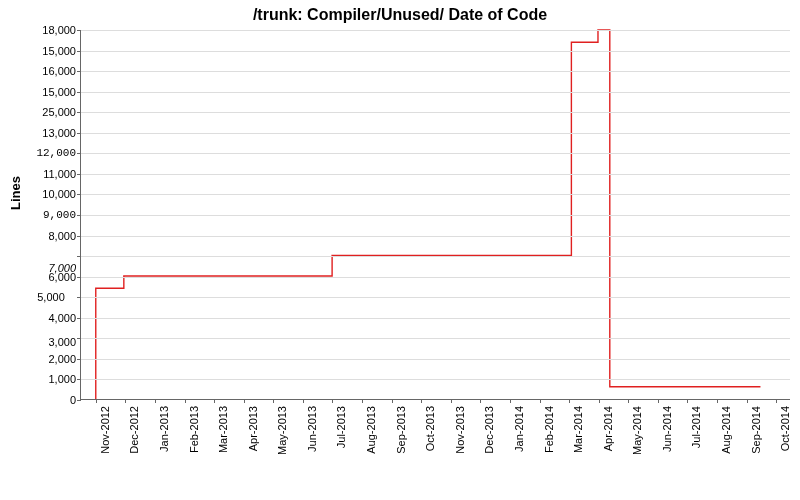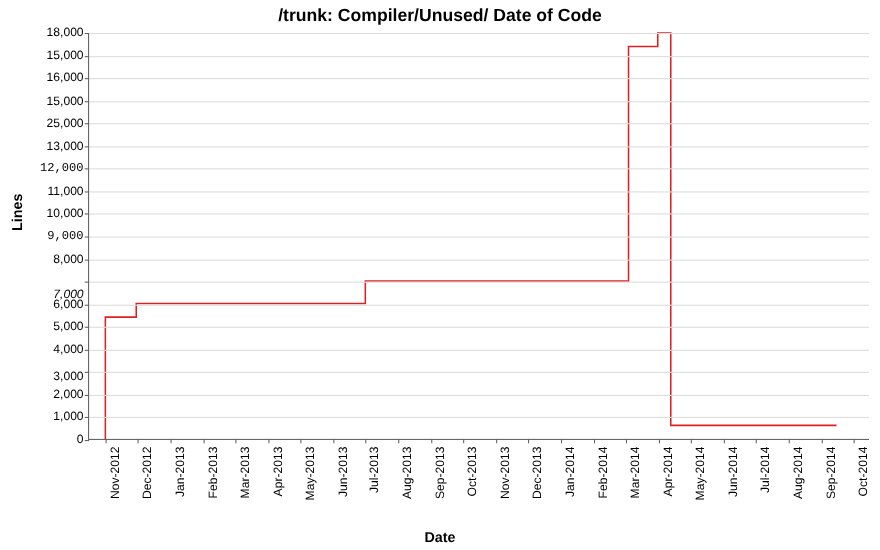--- a/index.html
+++ b/index.html
@@ -100,21 +100,20 @@
     height: 100%;
     overflow: visible;
   }
 </style>
 </head>
 <body>
 
 <div class="chart-wrap">
   <div class="title">/trunk: Compiler/Unused/ Date of Code</div>
   <div class="ylabel">Lines</div>
-  <div class="xlabel">Date</div>
 
   <div class="plot" id="plot">
     <svg class="series" id="series-svg" preserveAspectRatio="none" viewBox="0 0 710 370">
         <path d="M14.79 370.00 L14.79 259.00 L42.90 259.00 L42.90 246.67 L251.46 246.67 L251.46 226.11 L491.08 226.11 L491.08 12.33 L517.71 12.33 L517.71 0.00 L529.54 0.00 L529.54 357.67 L680.42 357.67" fill="none" stroke="#e02020" stroke-width="1.4"></path>
       </svg>
   <div class="ytick-mark" style="top: 370px;"></div>
       <div class="gridline" style="top: 349.444px;"></div>
       <div class="ytick-mark" style="top: 349.444px;"></div>
       <div class="gridline" style="top: 328.889px;"></div>
       <div class="ytick-mark" style="top: 328.889px;"></div>
@@ -173,21 +172,21 @@
       <div class="xtick-mark" style="left: 606.458px;"></div>
       <div class="xtick-mark" style="left: 636.042px;"></div>
       <div class="xtick-mark" style="left: 665.625px;"></div>
       <div class="xtick-mark" style="left: 695.208px;"></div>
     </div>
 <div class="ytick" style="top: 400px;">0</div>
     <div class="ytick" style="top: 379.444px;">1,000</div>
     <div class="ytick" style="top: 358.889px;">2,000</div>
     <div class="ytick" style="top: 342px;">3,000</div>
     <div class="ytick" style="top: 317.778px;">4,000</div>
-    <div class="ytick" style="top: 297.222px;">5,000</div>
+    <div class="ytick" style="top: 297.222px; text-align: center;">5,000</div>
     <div class="ytick" style="top: 276.667px;">6,000</div>
     <div class="ytick" style="top: 268px; font-style: italic;">7,000</div>
     <div class="ytick" style="top: 235.556px;">8,000</div>
     <div class="ytick" style="top: 215px; font-family: Liberation Mono, monospace;">9,000</div>
     <div class="ytick" style="top: 194.444px;">10,000</div>
     <div class="ytick" style="top: 173.889px;">11,000</div>
     <div class="ytick" style="top: 153.333px; font-family: Liberation Mono, monospace;">12,000</div>
     <div class="ytick" style="top: 132.778px;">13,000</div>
     <div class="ytick" style="top: 112.222px;">25,000</div>
     <div class="ytick" style="top: 91.6667px;">15,000</div>

